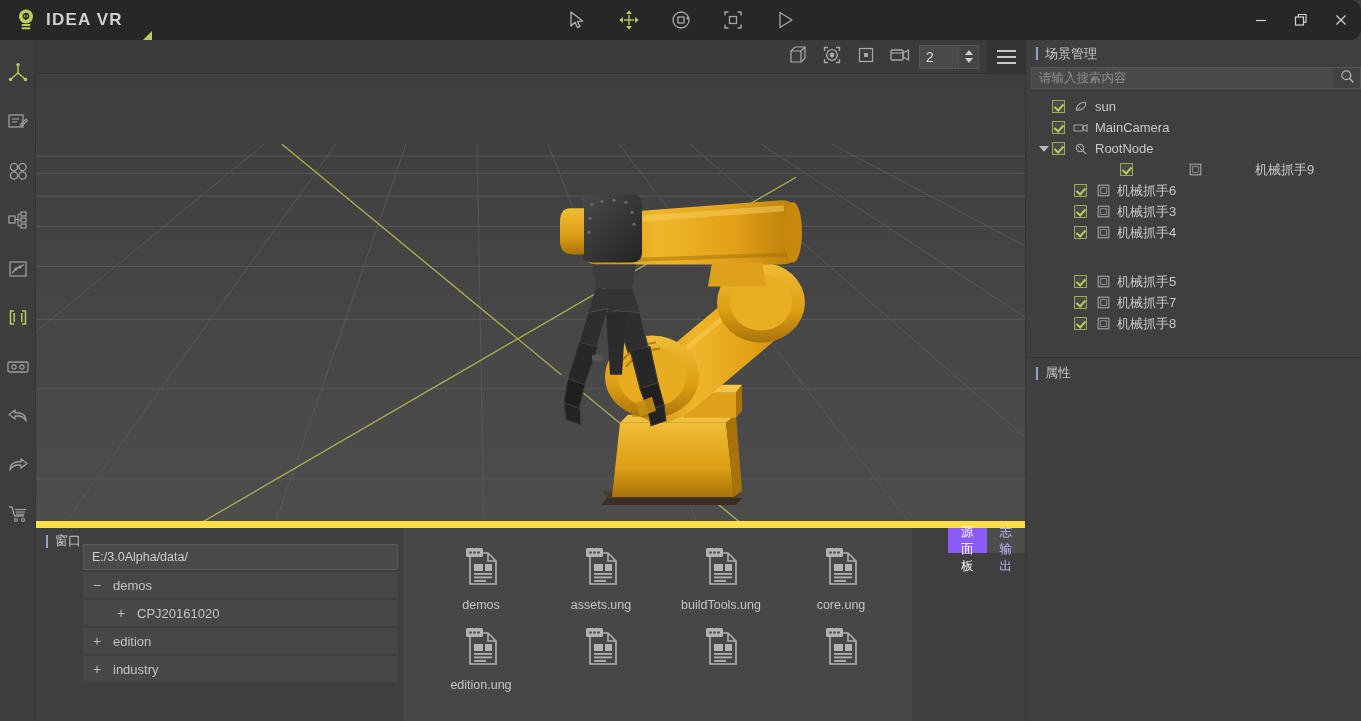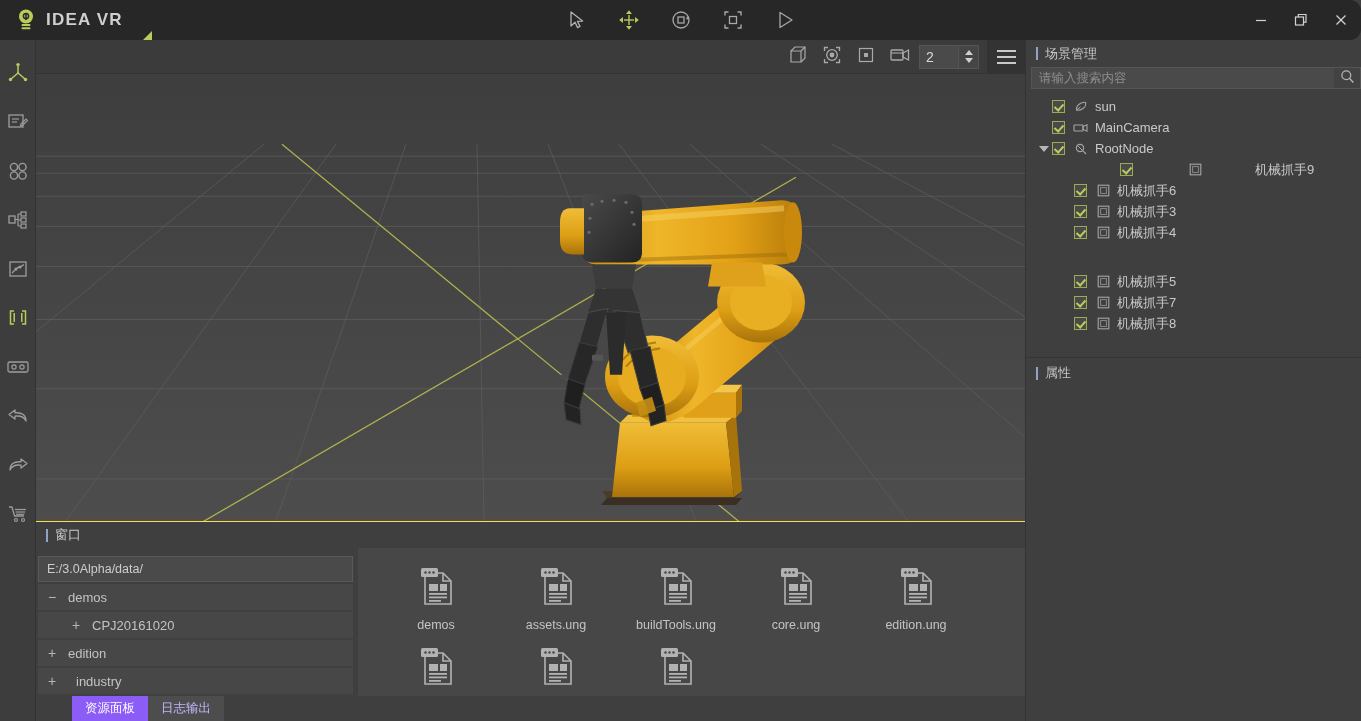--- a/index.html
+++ b/index.html
@@ -94,31 +94,31 @@
     align-items:center; justify-content:center; gap:4px; cursor:pointer; margin-left:4px;
   }
   .hamb span { display:block; width:19px; height:2px; background:#c9c9c9; }
 
   
   .viewport { flex:1; position:relative; overflow:hidden; background:#4a4a4a; min-height:0; }
   .vp-svg { position:absolute; inset:0; width:100%; height:100%; display:block; }
 
   
   .bottom {
-    height:200px; flex:0 0 200px; display:flex; flex-direction:column;
-    background:#3f3f3f; border-top:1px solid #fde047;
+    height:200px; flex:0 0 200px; display:flex; flex-direction:row;
+    background:#3f3f3f; border-top:7px solid #fde047;
   }
   .bottom-head { height:26px; display:flex; align-items:center; padding-left:10px; }
   .panel-title { display:flex; align-items:center; gap:7px; font-size:13px; color:#c6c6c6; }
   .tick { display:inline-block; width:2px; height:13px; background:#8fa3c8; }
   .bottom-main { flex:1; display:flex; min-height:0; }
 
   .filetree { width:322px; flex:0 0 322px; background:#3f3f3f; padding-left:2px; }
   .path-box {
-    height:26px; margin:8px 5px 2px 0; background:#4a4a4a; border:1px solid #5a5a5a;
+    height:26px; margin:16px 5px 2px 0; background:#4a4a4a; border:1px solid #5a5a5a;
     display:flex; align-items:center; padding-left:8px; color:#cdcdcd; font-size:12.5px;
   }
   .tree-row {
     height:26px; display:flex; align-items:center; background:#474747;
     margin-right:5px; margin-bottom:2px; cursor:pointer; font-size:13px; color:#c3c3c3;
   }
   .tg { width:16px; text-align:center; color:#b7b7b7; font-size:14px; line-height:1; }
 
   .filegrid {
     flex:1; background:#474747; padding:14px 10px 6px 18px;
@@ -593,21 +593,21 @@
                 <div class="tree-row" style="padding-left: 30px;">
                   <span class="tg">+</span>
                   <span style="margin-left: 8px;">CPJ20161020</span>
                 </div>
                 <div class="tree-row" style="padding-left: 6px;">
                   <span class="tg">+</span>
                   <span style="margin-left: 8px;">edition</span>
                 </div>
                 <div class="tree-row" style="padding-left: 6px;">
                   <span class="tg">+</span>
-                  <span style="margin-left: 16px; text-align: right;">industry</span>
+                  <span style="margin-left: 8px; text-align: right;">industry</span>
                 </div>
               </div>
           </div>
           <div class="filegrid" id="file-grid">
               <div class="fileitem">
                 <span><svg width="40" height="44" viewBox="0 0 40 44">
                     <path d="M9 9 L27 9 L35 17 L35 40 L9 40 Z" fill="none" stroke="#b2b2b2" stroke-width="1.6"></path>
                     <path d="M27 9 L27 17 L35 17" fill="none" stroke="#b2b2b2" stroke-width="1.6"></path>
                     <rect x="5" y="4" width="17" height="9" rx="1.5" fill="#b2b2b2"></rect>
                     <g fill="#4a4a4a">

